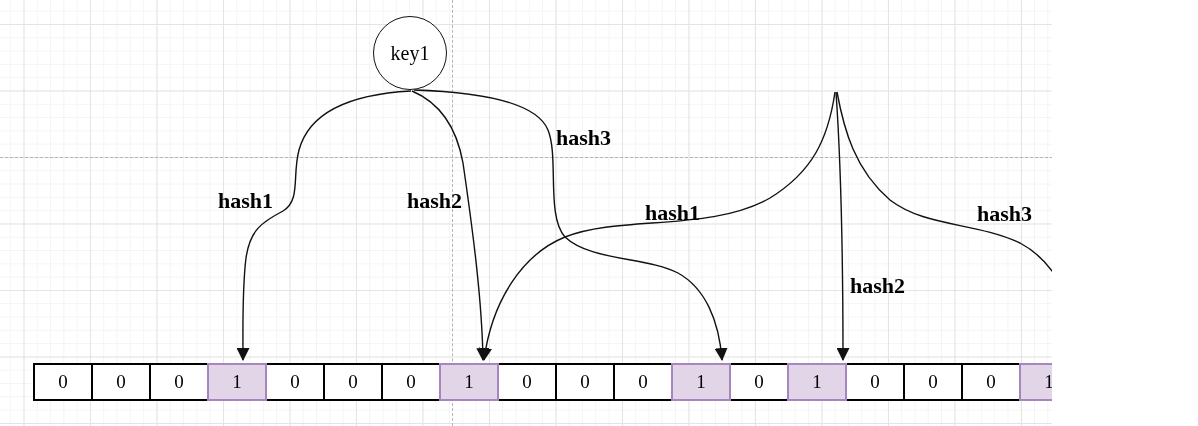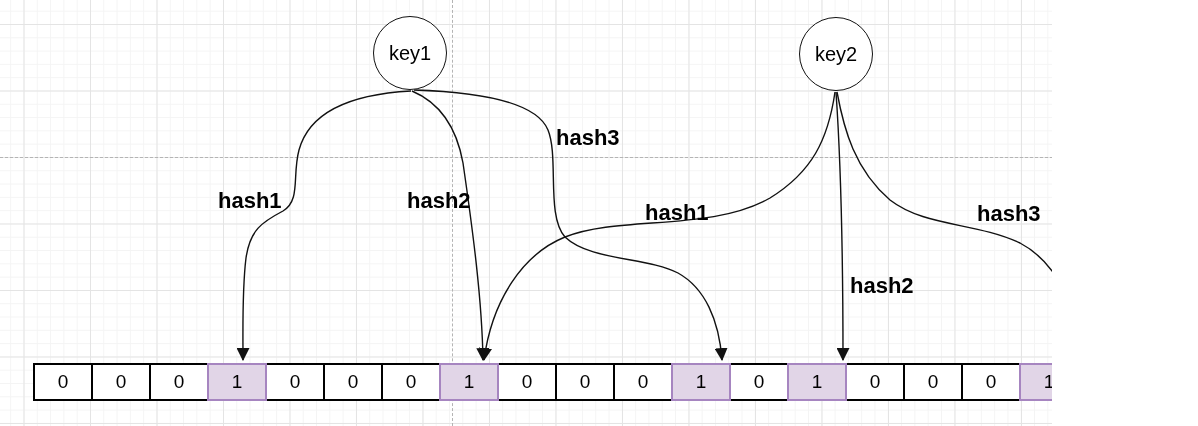--- a/index.html
+++ b/index.html
@@ -9,20 +9,21 @@
     position:relative;
     width:1052px;
     height:426px;
     overflow:hidden;
     background:
       linear-gradient(to right, var(--grid-major,#e4e4e4) 1px, transparent 1px) 23.5px 24px / 66.5px 66.5px,
       linear-gradient(to bottom, var(--grid-major,#e4e4e4) 1px, transparent 1px) 23.5px 24px / 66.5px 66.5px,
       linear-gradient(to right, var(--grid-minor,#f4f4f4) 1px, transparent 1px) 23.5px 24px / 13.3px 13.3px,
       linear-gradient(to bottom, var(--grid-minor,#f4f4f4) 1px, transparent 1px) 23.5px 24px / 13.3px 13.3px,
       var(--canvas-bg,#ffffff);
+    font-family: Liberation Serif, serif;
   }
 
   .page-divider-v{
     position:absolute; left:452px; top:0; height:426px; width:0;
     border-left:1px dashed var(--divider,#b4b4b4);
   }
   .page-divider-h{
     position:absolute; left:0; top:157px; width:1198px; height:0;
     border-top:1px dashed var(--divider,#b4b4b4);
   }
@@ -108,23 +109,20 @@
     <path class="arrow-curve" marker-end="url(#ah)" d="M 412 91 C 438 102, 456 124, 463 163 C 473 232, 482 300, 483 360"></path>
     <path class="arrow-curve" marker-end="url(#ah)" d="M 414 90 C 478 92, 536 101, 548 130 C 559 157, 546 216, 565 237 C 590 261, 648 257, 678 273 C 705 288, 719 320, 722 360"></path>
     <path class="arrow-curve" marker-end="url(#ah)" d="M 835 92 C 828 140, 812 172, 770 198 C 710 232, 620 215, 565 237 C 523 254, 492 300, 484 360"></path>
     <path class="arrow-curve" marker-end="url(#ah)" d="M 836 92 C 840 150, 843 250, 843 360"></path>
     <path class="arrow-curve" marker-end="url(#ah)" d="M 837 92 C 844 130, 855 170, 890 200 C 925 227, 975 222, 1020 243 C 1062 265, 1080 320, 1083 360"></path>
   </svg>
 
   <div class="key-node key1">
     <span>key1</span>
   </div>
-  <div class="key-node key2">
-    <span>key2</span>
-  </div>
 
   <div class="hash-label hl-k1h1">hash1</div>
   <div class="hash-label hl-k1h2">hash2</div>
   <div class="hash-label hl-k1h3">hash3</div>
   <div class="hash-label hl-k2h1">hash1</div>
   <div class="hash-label hl-k2h2">hash2</div>
   <div class="hash-label hl-k2h3">hash3</div>
 
   <div class="bit-array">
       <div class="bit-cell">0</div>

